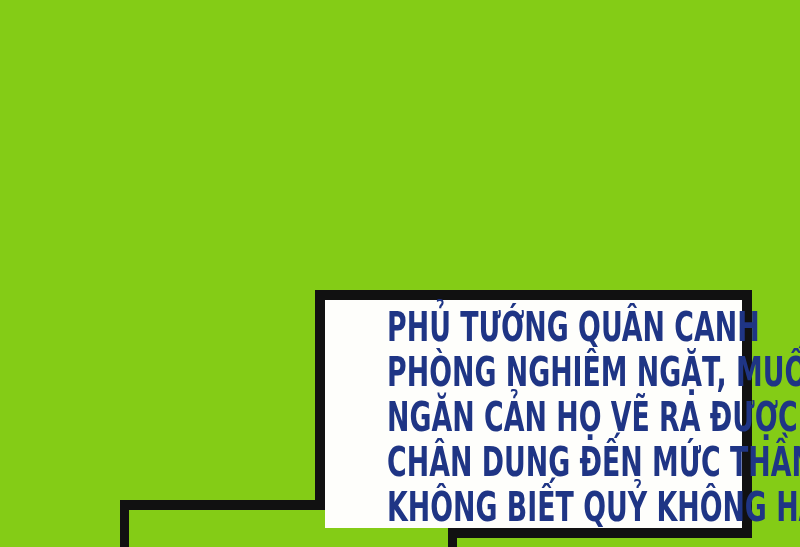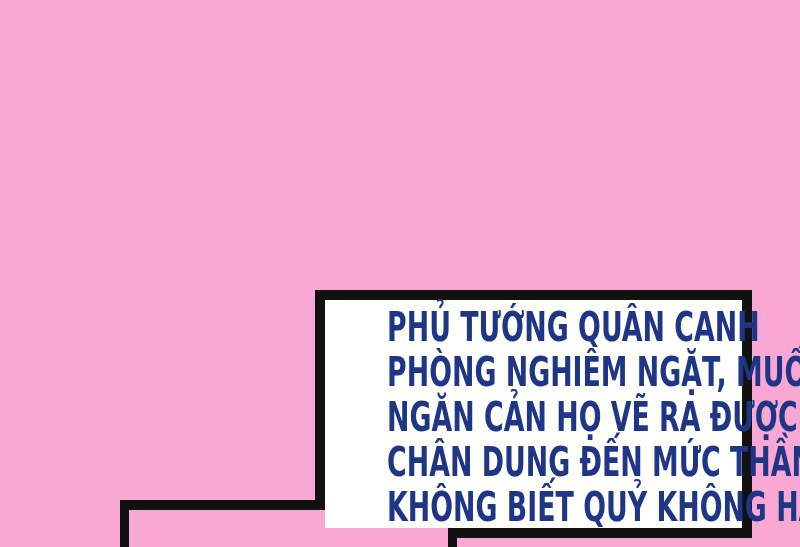--- a/index.html
+++ b/index.html
@@ -8,21 +8,21 @@
     width: 800px;
     height: 547px;
     background: #ffffff;
     overflow: hidden;
     font-family: "DejaVu Sans", "Liberation Sans", sans-serif;
   }
   .page {
     position: relative;
     width: 800px;
     height: 547px;
-    background: #f9a8d4;
+    background: #84cc16;
   }
   .bar {
     position: absolute;
     background: var(--border-color, #111111);
   }
   
   .box-top    { left: 315px; top: 290px; width: 437px; height: 10px; }
   .box-left   { left: 315px; top: 290px; width: 10px;  height: 220px; }
   .box-right  { left: 742px; top: 290px; width: 10px;  height: 248px; }
   .box-bottom { left: 448px; top: 528px; width: 304px; height: 10px; }

